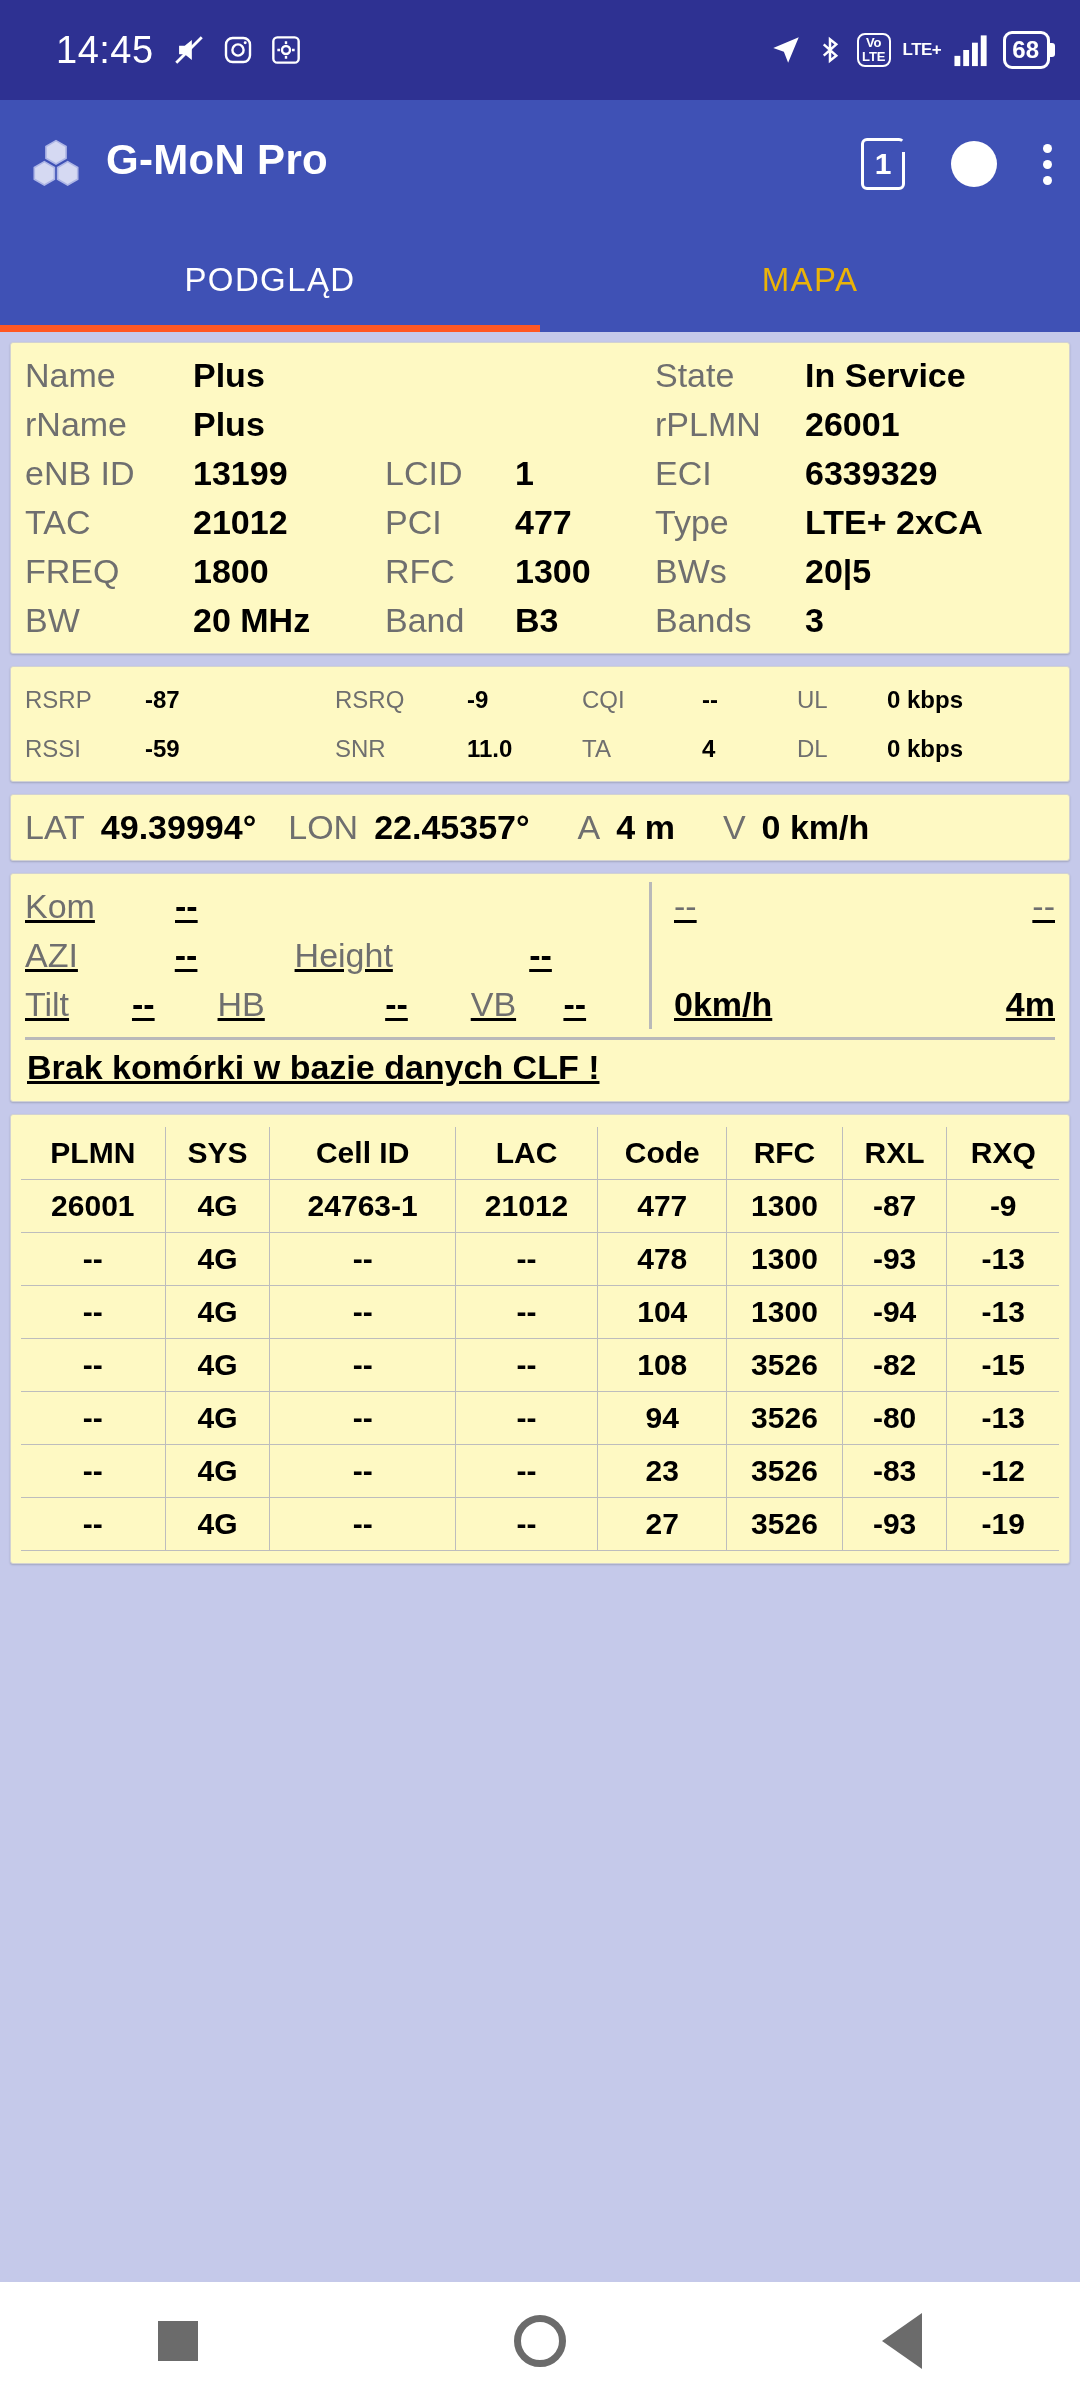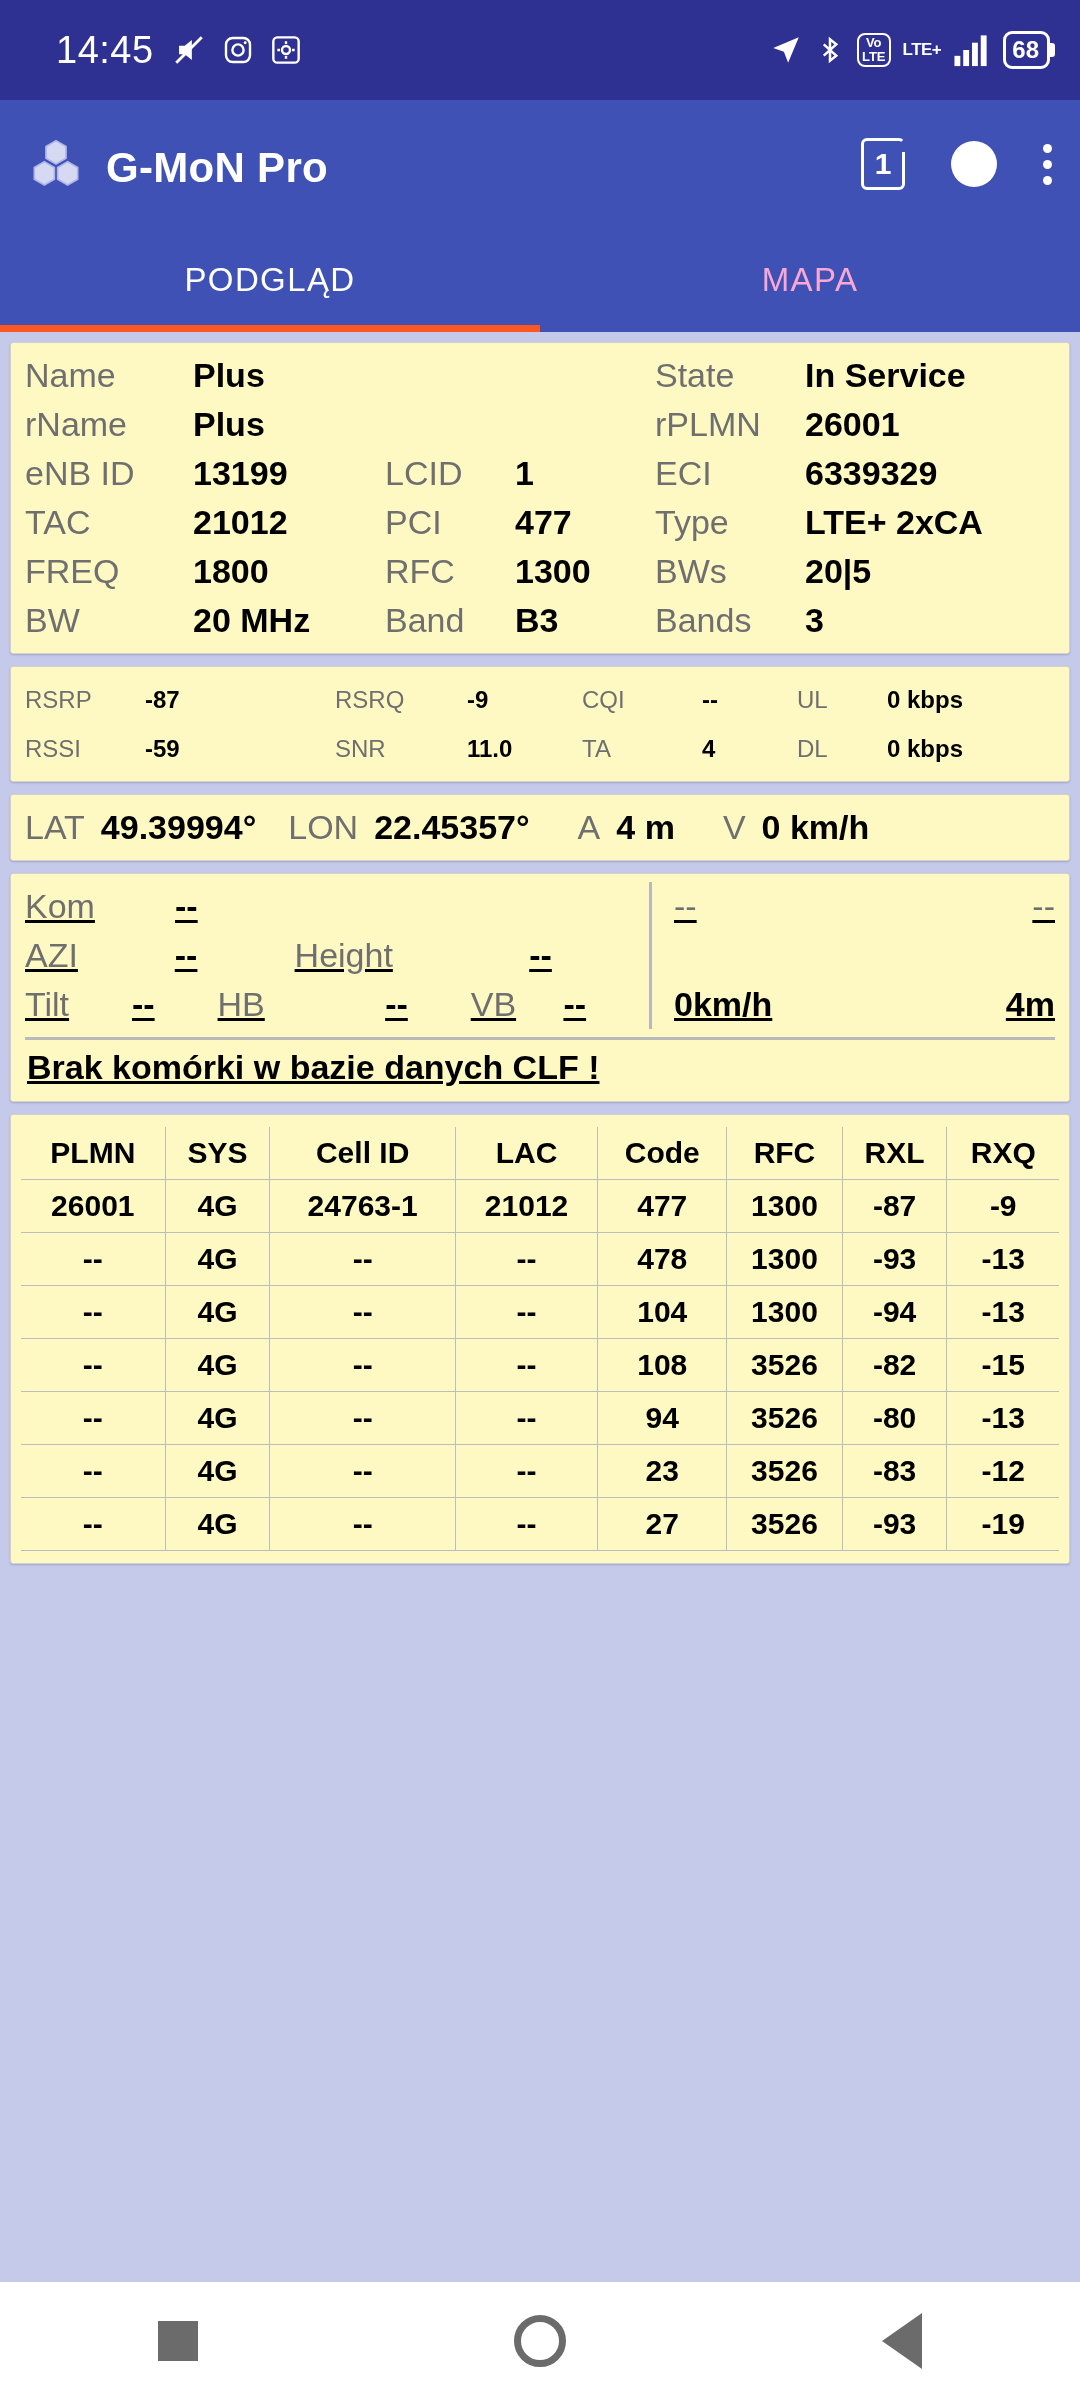--- a/index.html
+++ b/index.html
@@ -45,21 +45,21 @@
   
   .appbar {
     background: #3f51b5;
     color: #fff;
     flex: 0 0 auto;
     padding: 0 28px;
     height: 128px;
     display: flex;
     align-items: center;
   }
-  .brand { display: flex; align-items: flex-end; gap: 22px; }
+  .brand { display: flex; align-items: flex-start; gap: 22px; }
   .app-title { font-size: 42px; font-weight: bold; letter-spacing: 0.3px; }
   .appbar-actions { margin-left: auto; display: flex; align-items: center; gap: 46px; }
   .sim-badge {
     width: 44px; height: 52px; border: 3px solid #ffffff; border-radius: 6px;
     display: flex; align-items: center; justify-content: center;
     font-size: 30px; font-weight: bold; color: #fff;
     position: relative;
   }
   .sim-badge::before{
     content:""; position:absolute; top:-3px; right:-3px;
@@ -69,21 +69,21 @@
   .circle-btn { width: 46px; height: 46px; border-radius: 50%; background: #ffffff; }
   .kebab { display: flex; flex-direction: column; gap: 7px; align-items: center; }
   .kebab i { width: 9px; height: 9px; border-radius: 50%; background: #fff; display: block; }
 
   
   .tabs { background: #3f51b5; display: flex; flex: 0 0 auto; position: relative; height: 104px; }
   .tab {
     flex: 1; display: flex; align-items: center; justify-content: center;
     color: #ffffff; font-size: 33px; letter-spacing: 1.4px; font-weight: 500;
   }
-  .tab.inactive { color: #f9a8d4; }
+  .tab.inactive { color: #eab308; }
   .tab-indicator { position: absolute; bottom: 0; left: 0; width: 50%; height: 7px; background: #ff5722; }
 
   
   .content { flex: 1 1 auto; background: #c5c9ea; padding: 10px 10px 0 10px; overflow: hidden; }
   .card {
     background: #fef9c3;
     border: 1px solid #d2d2d2;
     border-radius: 3px;
     margin-bottom: 12px;
     box-shadow: 0 1px 2px rgba(0,0,0,0.18);

